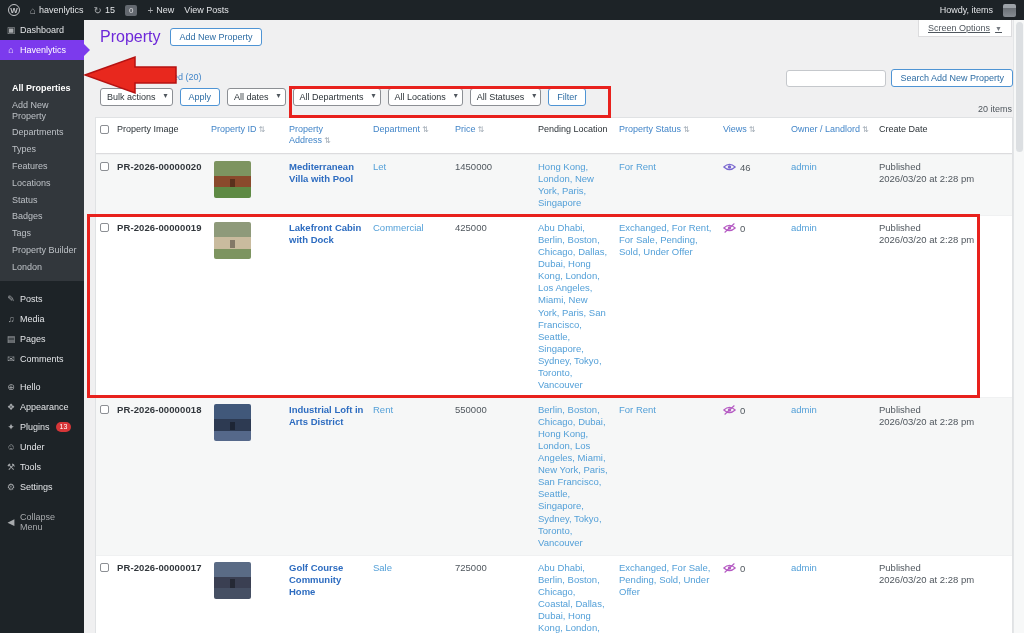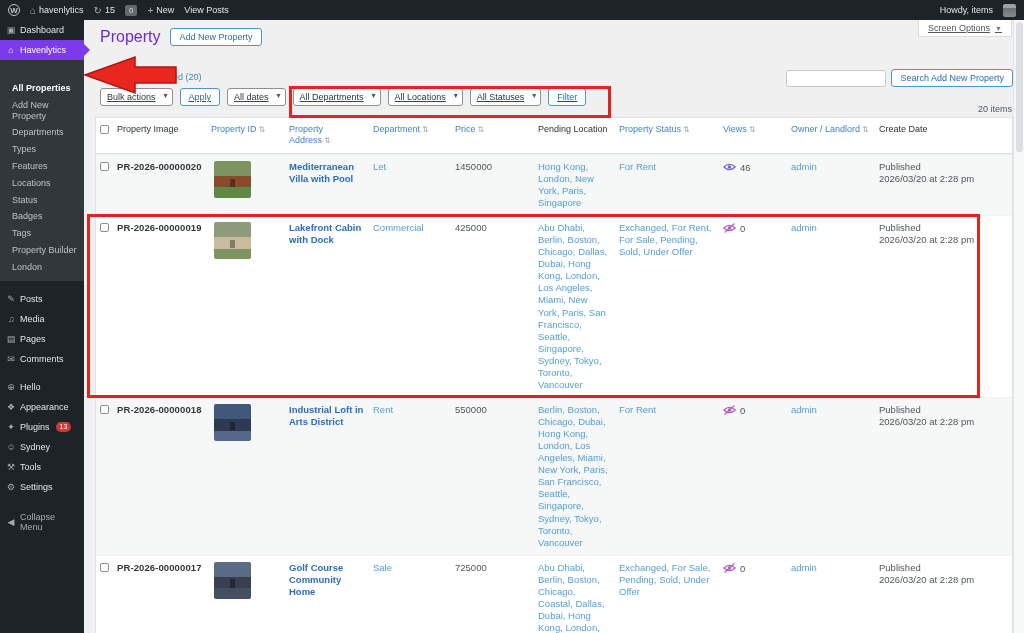--- a/index.html
+++ b/index.html
@@ -53,21 +53,21 @@
   .title-row{position:absolute;top:8px;left:16px;display:flex;align-items:center;gap:10px;}
   .page-title{font-size:16px;font-weight:400;color:#6d28d9;margin:0;}
   .btn{display:inline-block;background:#fff;border:1px solid #4f94d4;border-radius:3px;color:#2e6da4;
     font-size:9px;padding:3px 8px;cursor:pointer;white-space:nowrap;}
 
   .views-row{position:absolute;top:52px;left:16px;font-size:9px;}
   .views-row .v-all{color:#1d2327;font-weight:bold;}
   .views-row .sep{color:#a7aaad;margin:0 3px;}
   .views-row a{color:var(--hdr-link);text-decoration:none;cursor:pointer;}
 
-  .filters{position:absolute;top:68px;left:16px;display:flex;gap:7px;align-items:center;text-decoration:underline;}
+  .filters{position:absolute;top:68px;left:16px;display:flex;gap:7px;align-items:center;}
   .select{background:#fff;border:1px solid #8c8f94;border-radius:3px;font-size:9px;color:#2c3338;
     padding:3px 16px 3px 6px;position:relative;cursor:pointer;white-space:nowrap;}
   .select::after{content:"▾";position:absolute;right:4px;top:2px;font-size:8px;color:#50575e;}
 
   .search-row{position:absolute;top:49px;right:11px;display:flex;gap:5px;align-items:center;}
   .search-input{width:100px;height:17px;border:1px solid #c5c8cc;border-radius:3px;background:#fff;
     font-size:9px;padding:0 4px;font-family:inherit;}
   .items-count{position:absolute;top:84px;right:12px;font-size:9px;color:#50575e;}
 
   
@@ -184,21 +184,21 @@
         <span class="ico">❖</span>
         <span>Appearance</span>
       </div>
       <div class="sb-item">
         <span class="ico">✦</span>
         <span>Plugins</span>
         <span class="plugin-badge">13</span>
       </div>
       <div class="sb-item">
         <span class="ico">☺</span>
-        <span>Sydney</span>
+        <span>Under</span>
       </div>
       <div class="sb-item">
         <span class="ico">⚒</span>
         <span>Tools</span>
       </div>
       <div class="sb-item">
         <span class="ico">⚙</span>
         <span>Settings</span>
       </div>
     </div>

